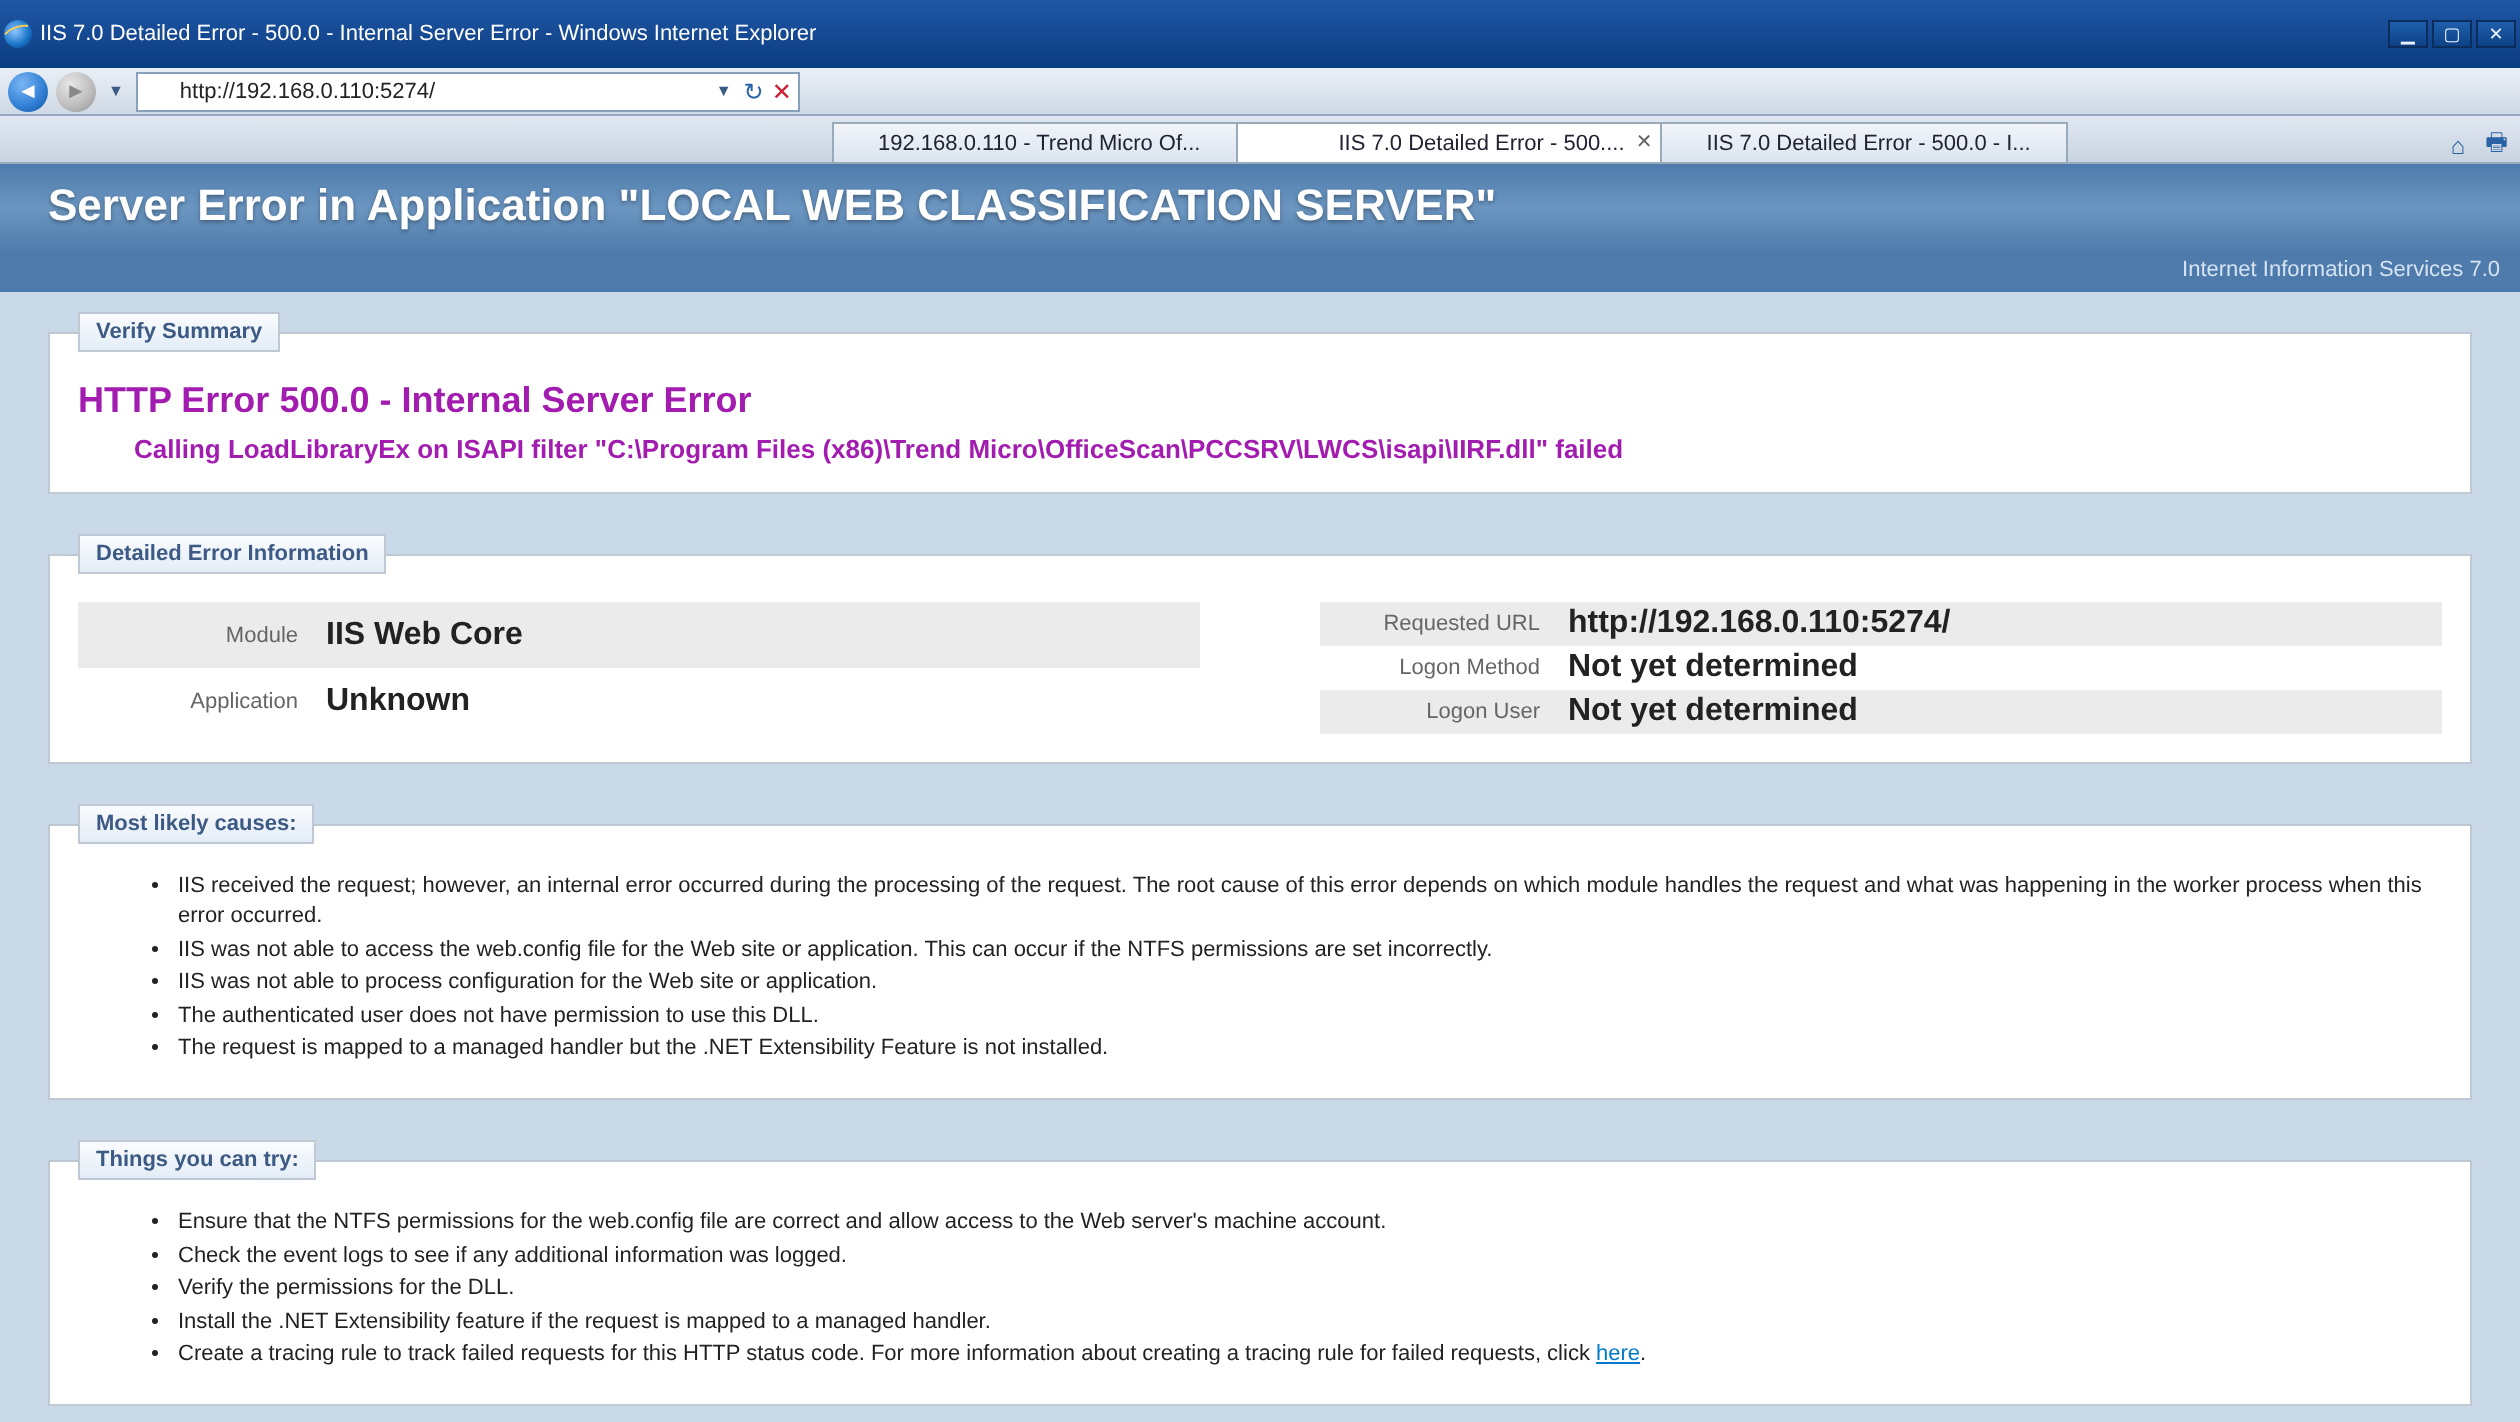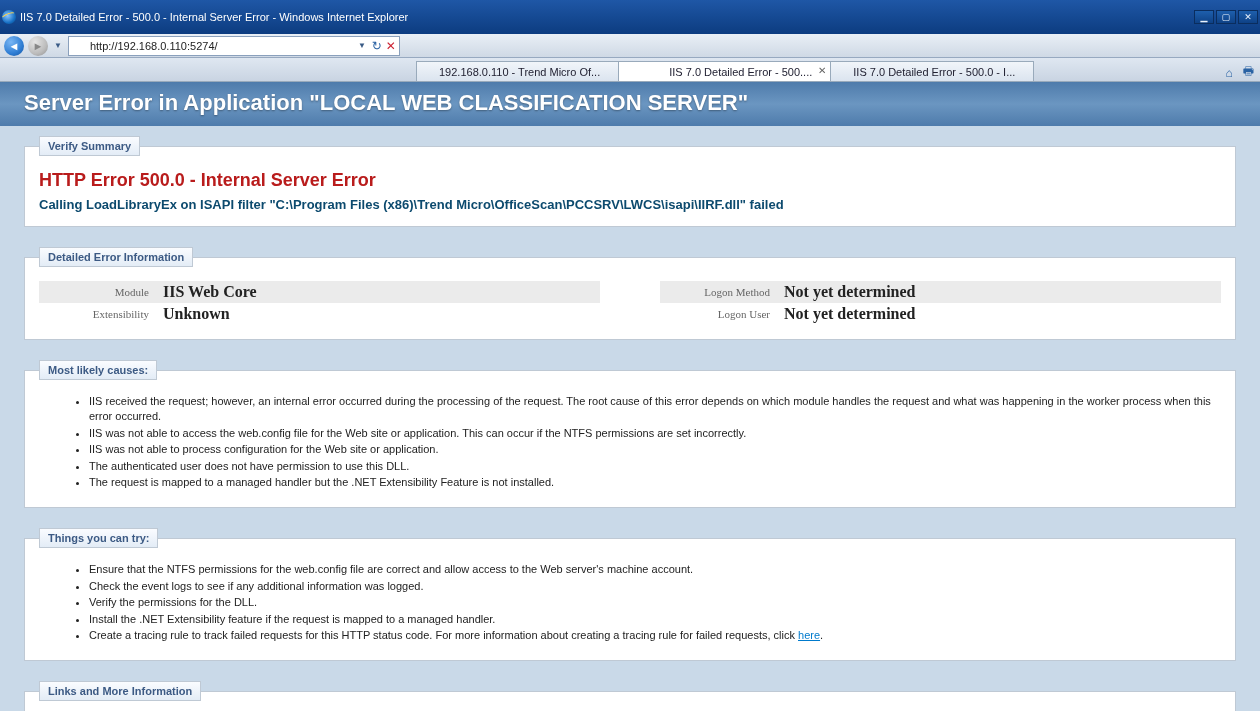--- a/index.html
+++ b/index.html
@@ -78,24 +78,24 @@
 
   fieldset{
     border:1px solid #bfc9d4;background:#fff;margin:0 0 20px;
     padding:8px 14px 14px; position:relative;
   }
   legend{
     font-size:11px;font-weight:bold;color:#3c5a84;
     background:linear-gradient(#fafcff,#e3ecf6);
     border:1px solid #bfc9d4;padding:3px 8px;
   }
-  .err-title{color:#b91c1c;font-size:18px;font-weight:bold;font-family:"trebuchet ms",Arial;margin:6px 0 6px;}
-  .err-sub{color:#0c4a6e;font-size:13px;font-weight:bold;font-family:"trebuchet ms",Arial;}
-
-  .detail-cols{display:flex;gap:60px;margin-top:6px;font-family:Liberation Serif, serif;}
+  .err-title{color:#a21caf;font-size:18px;font-weight:bold;font-family:"trebuchet ms",Arial;margin:6px 0 6px;}
+  .err-sub{color:#a21caf;font-size:13px;font-weight:bold;font-family:"trebuchet ms",Arial;margin-left:28px;}
+
+  .detail-cols{display:flex;gap:60px;margin-top:6px;}
   .detail-table{border-collapse:collapse;width:48%;}
   .detail-table tr:nth-child(odd){background:#ebebeb;}
   .detail-table th{
     text-align:right;font-weight:normal;color:#666;padding:2px 10px 2px 4px;
     width:120px;font-size:11px;white-space:nowrap;
   }
   .detail-table td{font-weight:bold;color:#222;padding:2px 4px;font-size:16px;}
 
   ul.bullets{margin:6px 0 2px 50px;color:#222;}
   ul.bullets li{font-size:11px;line-height:1.4;padding:0 0 1px;}
@@ -145,46 +145,51 @@
     <span>IIS 7.0 Detailed Error - 500.0 - I...</span>
   </div>
   <div class="tabbar-right">
     <span class="glyph">⌂</span>
     <span class="glyph">🖶</span>
   </div>
 </div>
 
 <div class="page-bg">
   <div class="server-banner">Server Error in Application "LOCAL WEB CLASSIFICATION SERVER"</div>
+  <div class="iis-subbar">Internet Information Services 7.0</div>
 
   <div class="content-stripe">
 
     <fieldset>
       <legend>Verify Summary</legend>
       <div class="err-title">HTTP Error 500.0 - Internal Server Error</div>
       <div class="err-sub">Calling LoadLibraryEx on ISAPI filter "C:\Program Files (x86)\Trend Micro\OfficeScan\PCCSRV\LWCS\isapi\IIRF.dll" failed</div>
     </fieldset>
 
     <fieldset>
       <legend>Detailed Error Information</legend>
       <div class="detail-cols">
         <table class="detail-table">
           <tbody>
               <tr>
                 <th>Module</th>
                 <td>IIS Web Core</td>
               </tr>
           <tr>
-                <th>Extensibility</th>
+                <th>Application</th>
                 <td>Unknown</td>
               </tr>
         </tbody>
           </table>
         <table class="detail-table">
           <tbody>
+              <tr>
+                <th>Requested URL</th>
+                <td>http://192.168.0.110:5274/</td>
+              </tr>
           <tr>
                 <th>Logon Method</th>
                 <td>Not yet determined</td>
               </tr>
           <tr>
                 <th>Logon User</th>
                 <td>Not yet determined</td>
               </tr>
         </tbody>
           </table>

